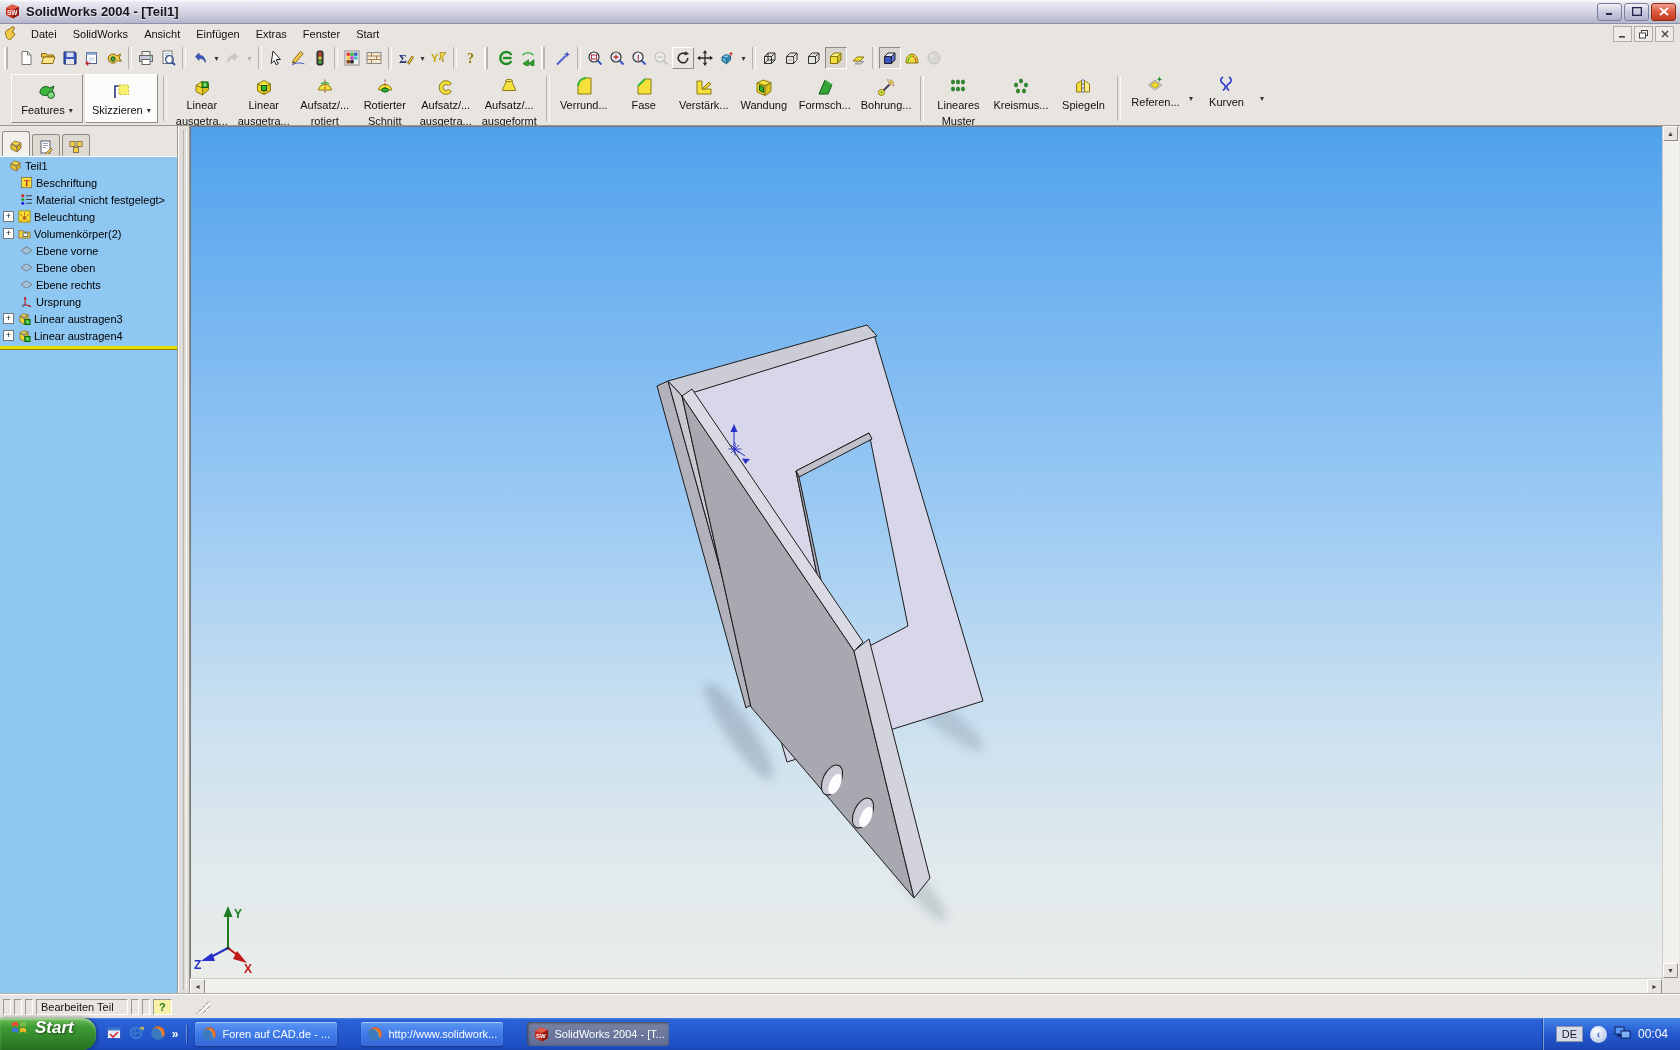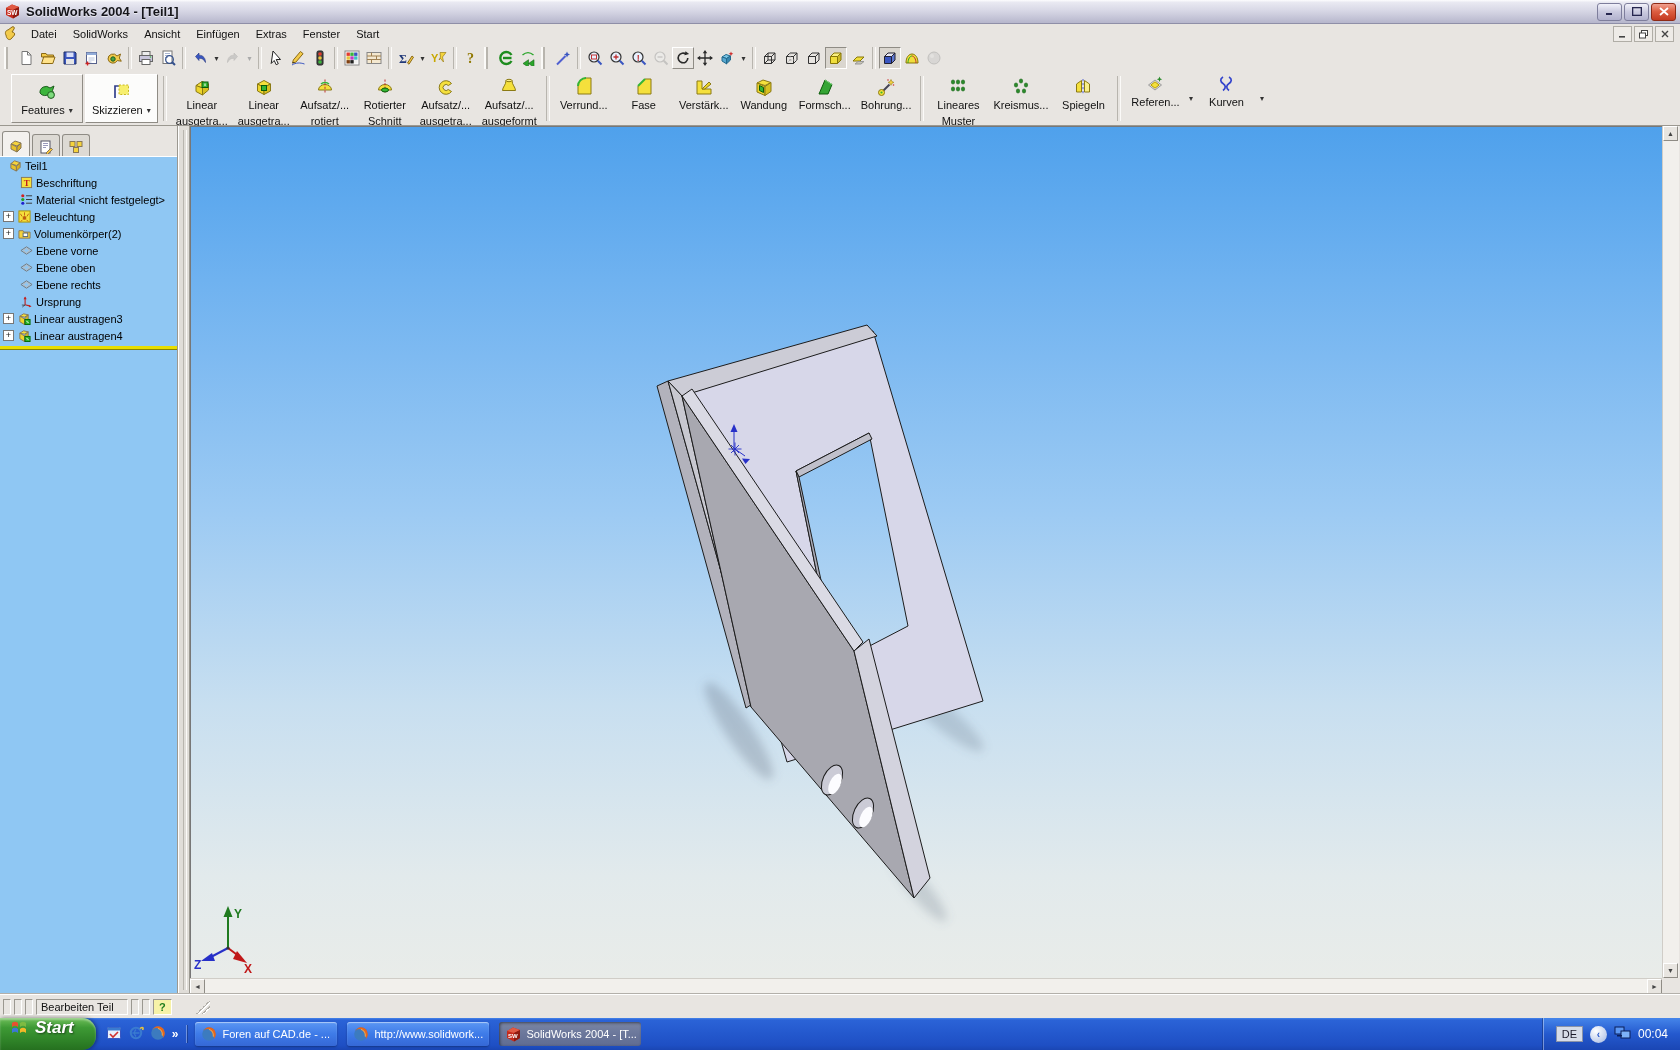--- a/index.html
+++ b/index.html
@@ -86,21 +86,21 @@
 
   
   .taskbar{position:absolute;left:0;top:1018px;right:0;height:32px;
     background:linear-gradient(180deg,#4585EA 0%,#2B63D7 6%,#2459CE 45%,#1E4FC4 85%,#1A46B4 100%);display:flex;align-items:center;}
   .startbtn{height:32px;padding:0 22px 0 10px;display:flex;gap:5px;
     background:linear-gradient(180deg,#6FBF5A 0%,#3E9A35 30%,#2F8328 70%,#25701F 100%);
     border-radius:0 14px 14px 0;box-shadow:1px 0 4px rgba(0,0,0,.45),inset 0 2px 2px rgba(255,255,255,.35);}
   .startbtn .stxt{color:#fff;font-weight:bold;font-style:italic;font-size:17px;text-shadow:1px 1px 2px rgba(0,0,0,.5);}
   .qlaunch{display:flex;align-items:center;gap:6px;padding:0 8px 0 10px;border-right:1px solid rgba(255,255,255,.35);box-shadow:1px 0 0 rgba(0,0,0,.25);}
   .qlaunch .ovf{color:#fff;font-size:12px;font-weight:bold;}
-  .taskbtns{display:flex;align-items:center;gap:10px;padding-left:8px;flex:1;}
+  .taskbtns{display:flex;align-items:center;gap:24px;padding-left:8px;flex:1;}
   .taskbtn{width:142px;height:24px;border-radius:3px;display:flex;align-items:center;gap:5px;padding:0 6px;box-sizing:border-box;
     background:linear-gradient(180deg,#5B97F4 0%,#3E7BE8 50%,#3568D6 100%);box-shadow:inset 0 1px 1px rgba(255,255,255,.5),0 1px 2px rgba(0,0,0,.3);
     color:#fff;white-space:nowrap;overflow:hidden;}
   .taskbtn.active{background:linear-gradient(180deg,#7B86A4 0%,#6B779B 50%,#606C92 100%);box-shadow:inset 1px 1px 3px rgba(0,0,0,.5);}
   .tray{height:32px;display:flex;align-items:center;gap:7px;padding:0 12px 0 12px;margin-left:auto;
     background:linear-gradient(180deg,#4585EA,#2459CE 50%,#1A46B4);border-left:1px solid rgba(255,255,255,.4);box-shadow:-1px 0 0 rgba(0,0,0,.25);}
   .lang{background:#D6DCE8;color:#1a1a2a;padding:1px 5px;border:1px solid #8A93A8;font-size:11px;}
   .clock{color:#fff;font-size:12px;}
   .traychev{width:17px;height:17px;border-radius:50%;background:radial-gradient(circle at 35% 30%,#FFFFFF,#C8D4EE 60%,#9FB4DD);display:flex;align-items:center;justify-content:center;color:#2A5ACA;font-weight:bold;font-size:10px;}
 </style>

